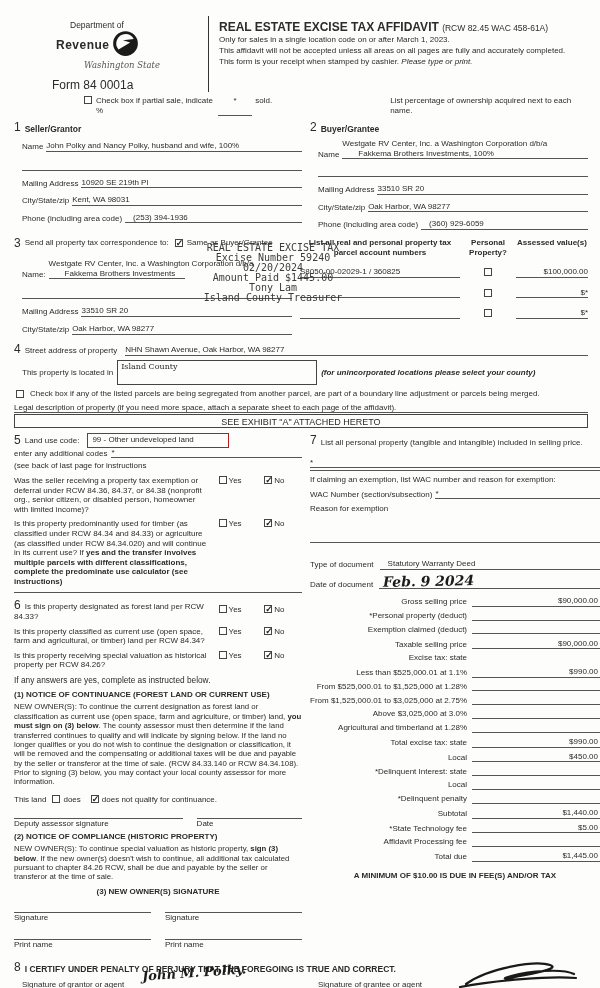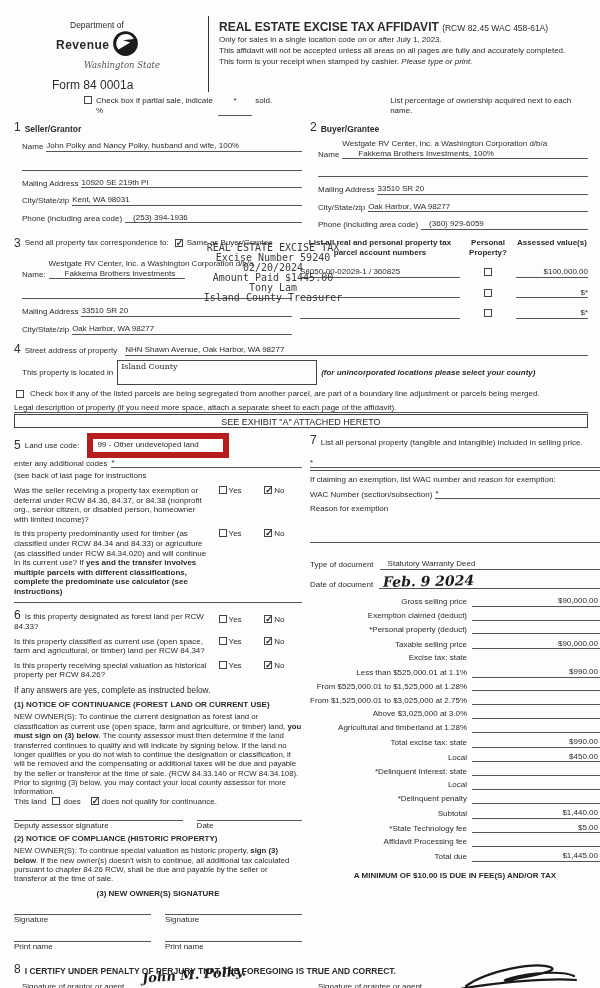--- a/index.html
+++ b/index.html
@@ -55,21 +55,21 @@
   
   .county-box { border:1px solid #444; width:200px; height:25px; padding:1px 3px; margin:0 4px; font-family:"DejaVu Serif", serif; font-size:8px; }
   .legal-box { border:1px solid #444; height:14px; text-align:center; font-size:9px; padding-top:2px; margin-top:1px; }
 
   
   .q { display:flex; margin-top:5px; }
   .q-text { width:198px; }
   .yn { display:flex; align-items:flex-start; width:38px; margin-left:8px; }
   .yn .cb { margin-right:2px; }
   .para { font-size:7.8px; margin-top:3px; }
-  .luc-box { border:6px solid #b91c1c; width:142px; padding:1px 4px 2px; margin-left:8px; }
+  .luc-box { border:1px solid #b91c1c; width:142px; padding:1px 4px 2px; margin-left:8px; }
   .hr { border-top:1px solid #555; margin-top:5px; }
 
   
   .sigpair { display:flex; margin-top:16px; }
   .sigcell { flex:1; }
   .sigcell + .sigcell { margin-left:14px; }
   .sigcell .line { border-top:1px solid #555; }
 
   
   .fee-row { display:flex; align-items:flex-end; margin-top:4.2px; }
@@ -107,21 +107,21 @@
       </div>
       <div class="wa-state">Washington State</div>
       <div class="form-num">Form 84 0001a</div>
     </div>
     <div class="hdr-div"></div>
     <div class="title-col">
       <div class="title-line">
         <span>REAL ESTATE EXCISE TAX AFFIDAVIT</span>
         <span class="title-suffix">(RCW 82.45 WAC 458-61A)</span>
       </div>
-      <div class="sub">Only for sales in a single location code on or after July 1, 2023.</div>
+      <div class="sub">Only for sales in a single location code on or after March 1, 2023.</div>
       <div class="sub">This affidavit will not be accepted unless all areas on all pages are fully and accurately completed.</div>
       <div class="sub">
         <span>This form is your receipt when stamped by cashier.</span>
         <span class="it">Please type or print.</span>
       </div>
     </div>
   </div>
 
   <div class="partial-row">
     <span class="cb"></span>
@@ -329,21 +329,21 @@
               <span>Yes</span>
             </span>
           <span class="yn">
               <span class="cb checked"></span>
               <span>No</span>
             </span>
         </div>
         <div style="margin-top:6px; font-size:8.3px;">If any answers are yes, complete as instructed below.</div>
         <div class="b" style="margin-top:4px;">(1) NOTICE OF CONTINUANCE (FOREST LAND OR CURRENT USE)</div>
         <div class="para"><span>NEW OWNER(S):  To continue the current designation as forest land or classification as current use (open space, farm and agriculture, or timber) land, </span><span class="b">you must sign on (3) below</span><span>.  The county assessor must then determine if the land transferred continues to qualify and will indicate by signing below. If the land no longer qualifies or you do not wish to continue the designation or classification, it will be removed and the compensating or additional taxes will be due and payable by the seller or transferor at the time of sale. (RCW 84.33.140 or RCW 84.34.108).  Prior to signing (3) below, you may contact your local county assessor for more information.</span></div>
-        <div class="row" style="margin-top:0; align-items:center;">
+        <div class="row" style="margin-top:8px; align-items:center;">
           <span>This land</span>
           <span class="cb" style="margin-left:6px;"></span>
           <span style="margin-left:3px;">does</span>
           <span class="cb checked" style="margin-left:10px;"></span>
           <span style="margin-left:3px;">does not qualify for continuance.</span>
         </div>
         <div class="sigpair" style="margin-top:14px;">
           <div class="sigcell" style="flex:1.6;">
               <div class="line"></div>
               <div>Deputy assessor signature</div>
@@ -407,25 +407,25 @@
             <span class="ul fill" style="margin-left:6px; padding-left:4px;"><span class="hand hand-date" style="transform:rotate(-1deg); font-size:14px;">Feb.  9  2024</span></span>
           </div>
       </div>
 
       <div style="margin-top:7px;">
         <div class="fee-row">
             <span class="fee-lbl">Gross selling price</span>
             <span class="fee-val">$90,000.00</span>
           </div>
         <div class="fee-row">
+            <span class="fee-lbl">*Personal property (deduct)</span>
+            <span class="fee-val"></span>
+          </div>
+        <div class="fee-row">
             <span class="fee-lbl">Exemption claimed (deduct)</span>
-            <span class="fee-val"></span>
-          </div>
-        <div class="fee-row">
-            <span class="fee-lbl">*Personal property (deduct)</span>
             <span class="fee-val"></span>
           </div>
         <div class="fee-row">
             <span class="fee-lbl">Taxable selling price</span>
             <span class="fee-val">$90,000.00</span>
           </div>
         <div class="fee-row no-line">
             <span class="fee-lbl">Excise tax:  state</span>
             <span class="fee-val"></span>
           </div>

